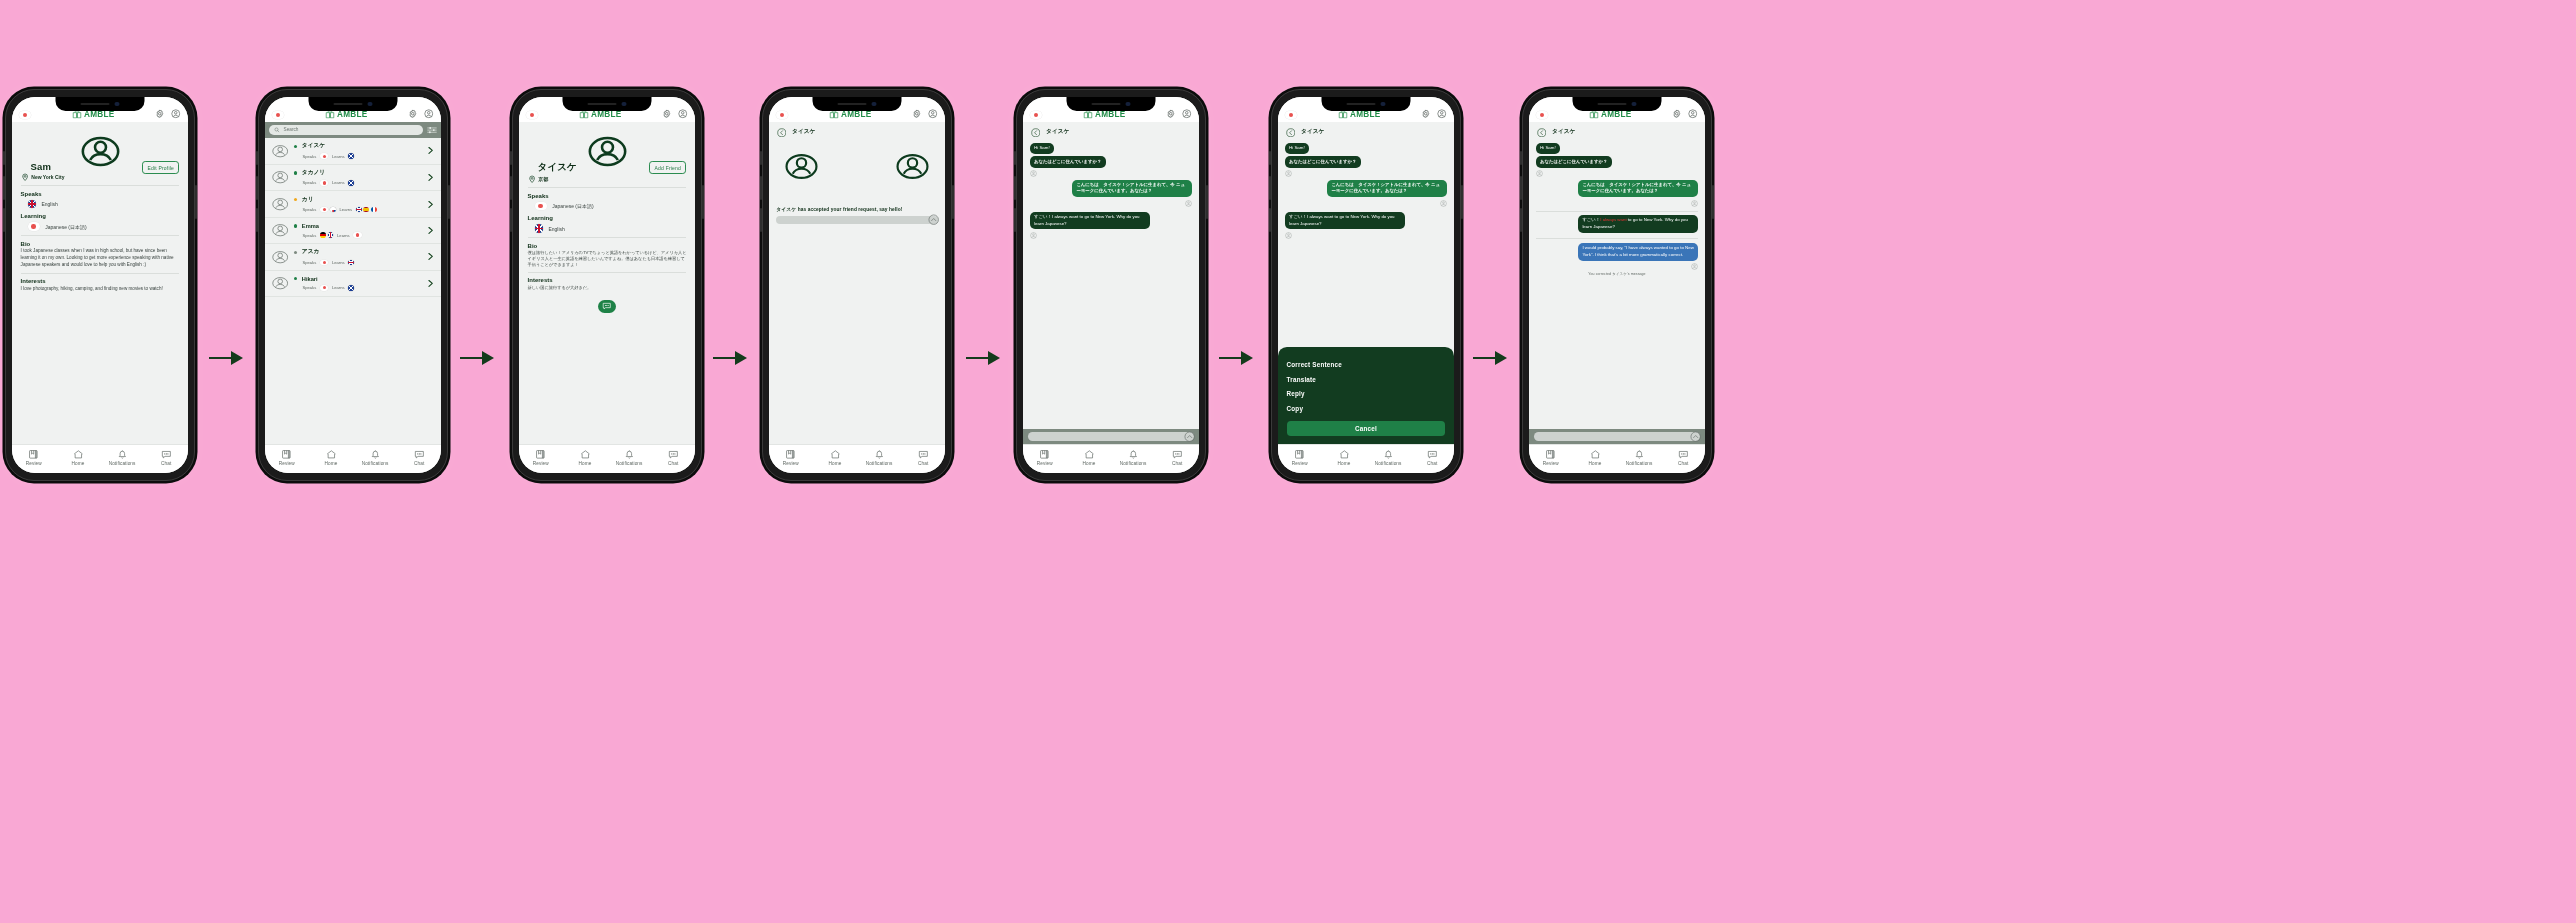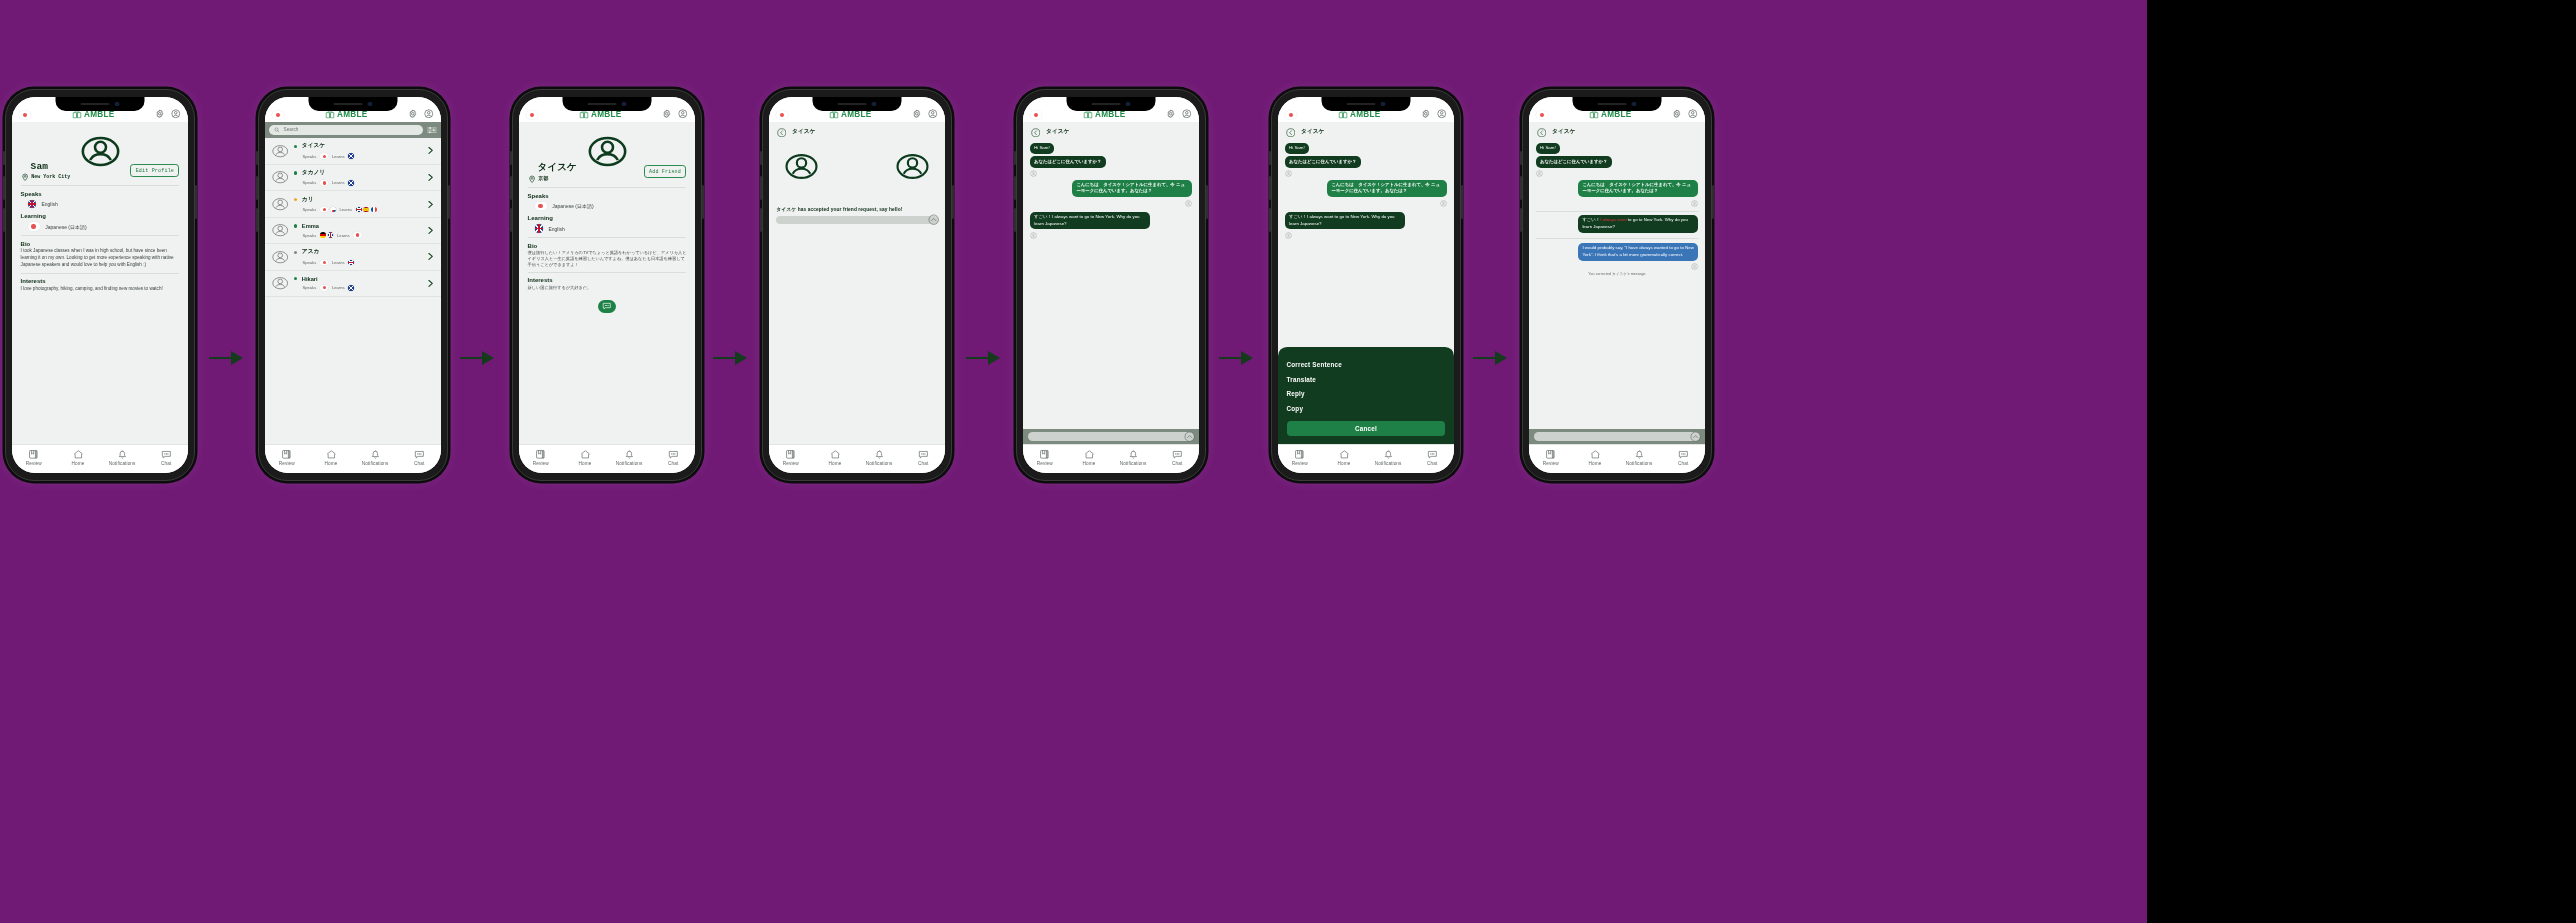--- a/index.html
+++ b/index.html
@@ -4,22 +4,22 @@
 <style>
   * { box-sizing: border-box; margin: 0; padding: 0; }
   html, body {
     width: 2576px; height: 924px;
     background: #000000;
     font-family: "Liberation Sans", sans-serif;
     overflow: hidden;
   }
   .stage {
     position: relative;
-    width: 2147px; height: 924px;
-    background: #701a75;
+    width: 2576px; height: 924px;
+    background: #f9a8d4;
   }
 
   
   .phone {
     position: absolute;
     top: 89px;
     width: 190px;
     height: 392px;
     background: #1b1b1b;
     border-radius: 29px;
@@ -136,23 +136,22 @@
   }
   .tab { display: flex; flex-direction: column; align-items: center; gap: 1.3px; width: 39px; }
   .tab span { font-size: 4.7px; color: #5d6661; letter-spacing: 0.1px; }
   .tab svg { width: 10.7px; height: 10.7px; }
 
   
   .prof-wrap { padding: 6.3px 8.9px 0 8.9px; }
   .big-avatar { display: flex; justify-content: center; margin-top: 3.8px; }
   .big-avatar svg { width: 39px; height: 39px; }
   .name-row {
-    display: flex; align-items: center; justify-content: space-between;
+    display: flex; align-items: flex-start; justify-content: space-between;
     margin-top: -10px;
-    font-family: Liberation Mono, monospace;
   }
   .name-block { display: flex; flex-direction: column; }
   .pname { font-size: 9.5px; font-weight: 700; color: #0d2d16; letter-spacing: 0.1px; margin-left: 10px; }
   .loc-row { display: flex; align-items: center; gap: 2.5px; margin-top: 0.6px; }
   .loc-row svg { width: 8.2px; height: 8.2px; flex: 0 0 auto; }
   .loc-row span { font-size: 5px; font-weight: 700; color: #0d2d16; }
   .pill-btn {
     border: 0.6px solid #2a8c4f;
     border-radius: 3.2px;
     color: #237a44;

